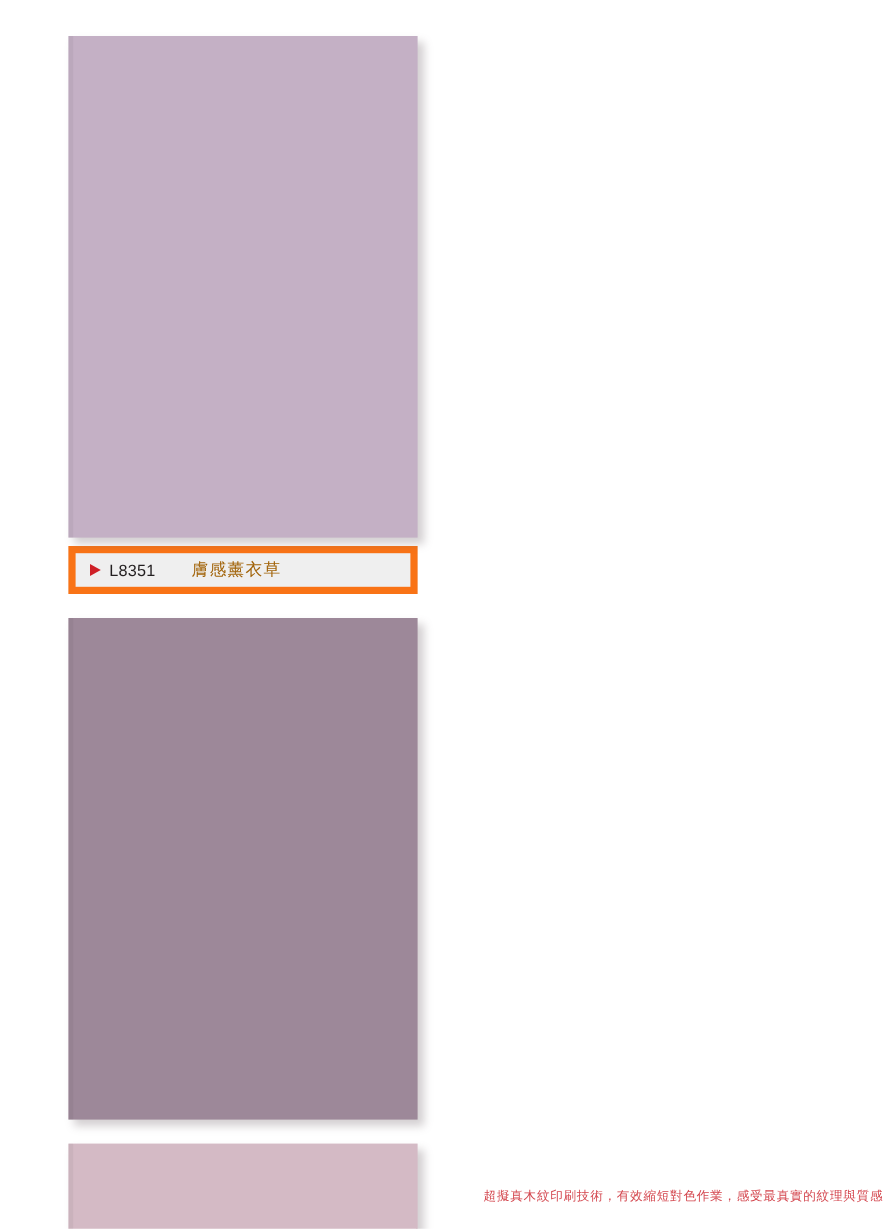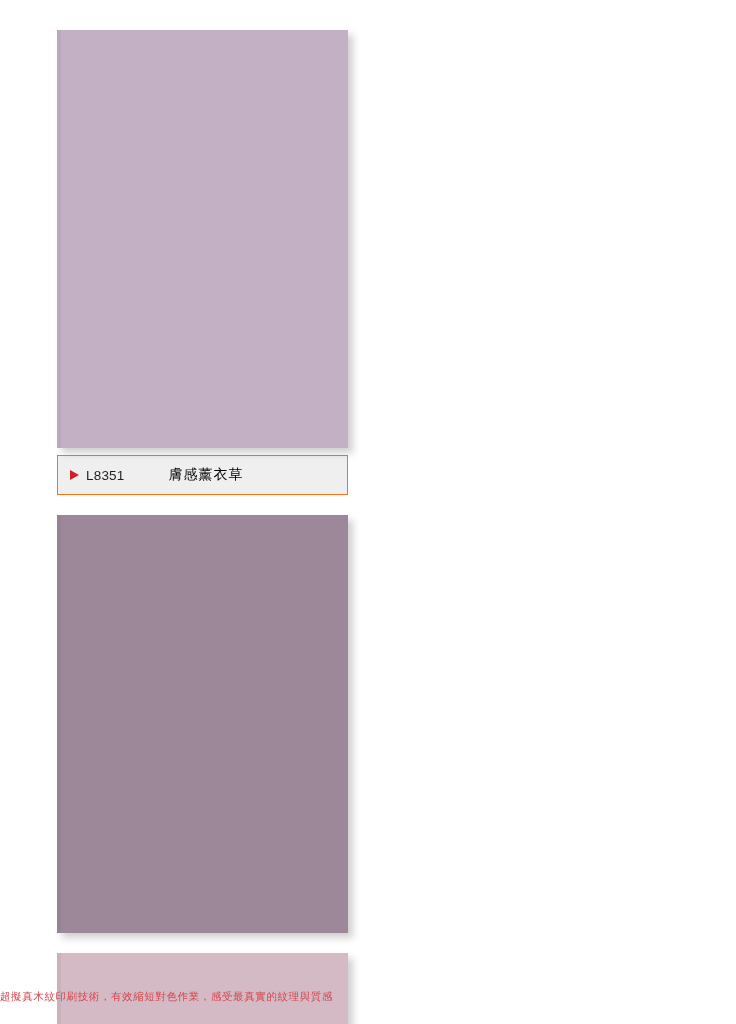--- a/index.html
+++ b/index.html
@@ -56,21 +56,21 @@
     width: 4px;
     background: rgba(0, 0, 0, 0.045);
   }
 
   .swatch-label {
     margin-top: 7px;
     width: 291px;
     height: 40px;
     box-sizing: border-box;
     background: #efefef;
-    border: 1px solid #f97316;
+    border: 6px solid #f97316;
     display: flex;
     align-items: center;
     padding-left: 12px;
   }
 
   .label-bullet {
     width: 0;
     height: 0;
     border-top: 5.5px solid transparent;
     border-bottom: 5.5px solid transparent;
@@ -83,32 +83,32 @@
     font-family: "Liberation Sans", sans-serif;
     font-size: 13.5px;
     color: #231f20;
     letter-spacing: 0.2px;
     white-space: nowrap;
   }
 
   .label-name {
     font-family: "DejaVu Serif", "Liberation Serif", serif;
     font-size: 14px;
-    color: #000000;
-    margin-left: 44px;
+    color: #a16207;
+    margin-left: 30px;
     letter-spacing: 1px;
     white-space: nowrap;
   }
 
   .footer-tagline {
     position: absolute;
     left: 0;
     right: 0;
     top: 990px;
-    text-align: left;
+    text-align: right;
     font-family: "DejaVu Serif", "Liberation Serif", serif;
     font-size: 10.5px;
     color: #d4474f;
     letter-spacing: 0.6px;
   }
 </style>
 </head>
 <body>
 
 <div class="catalog-page">

